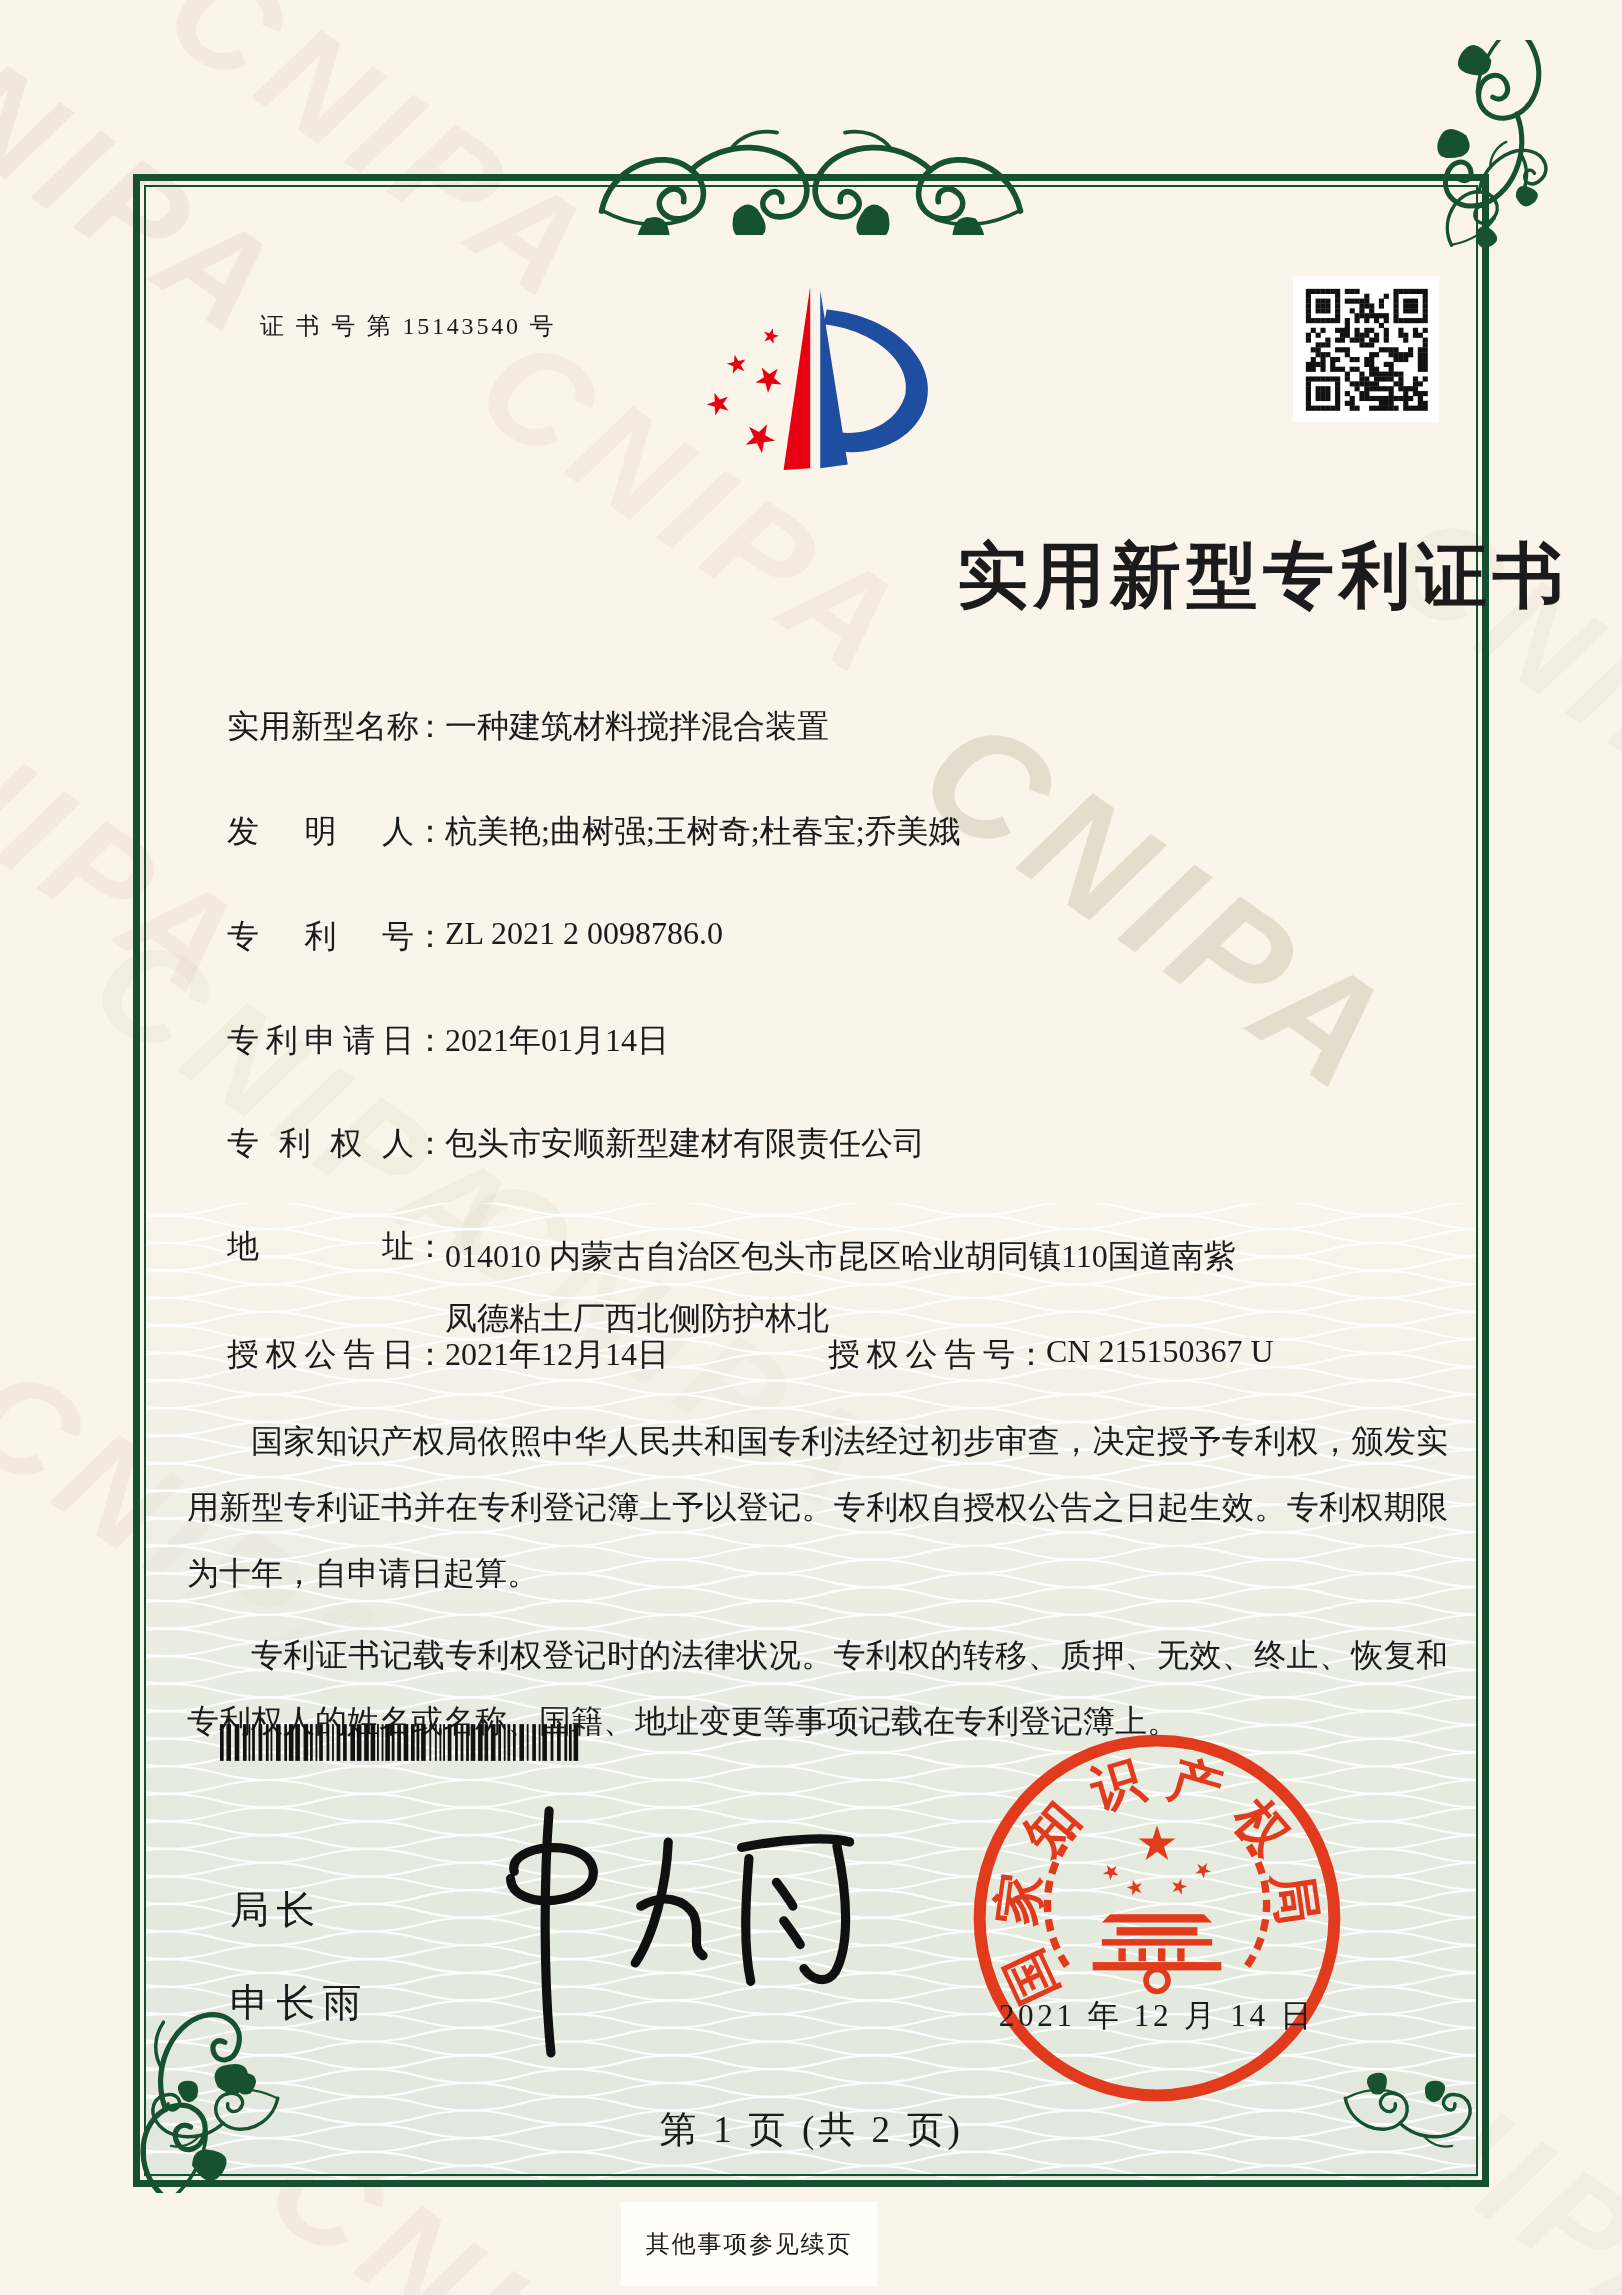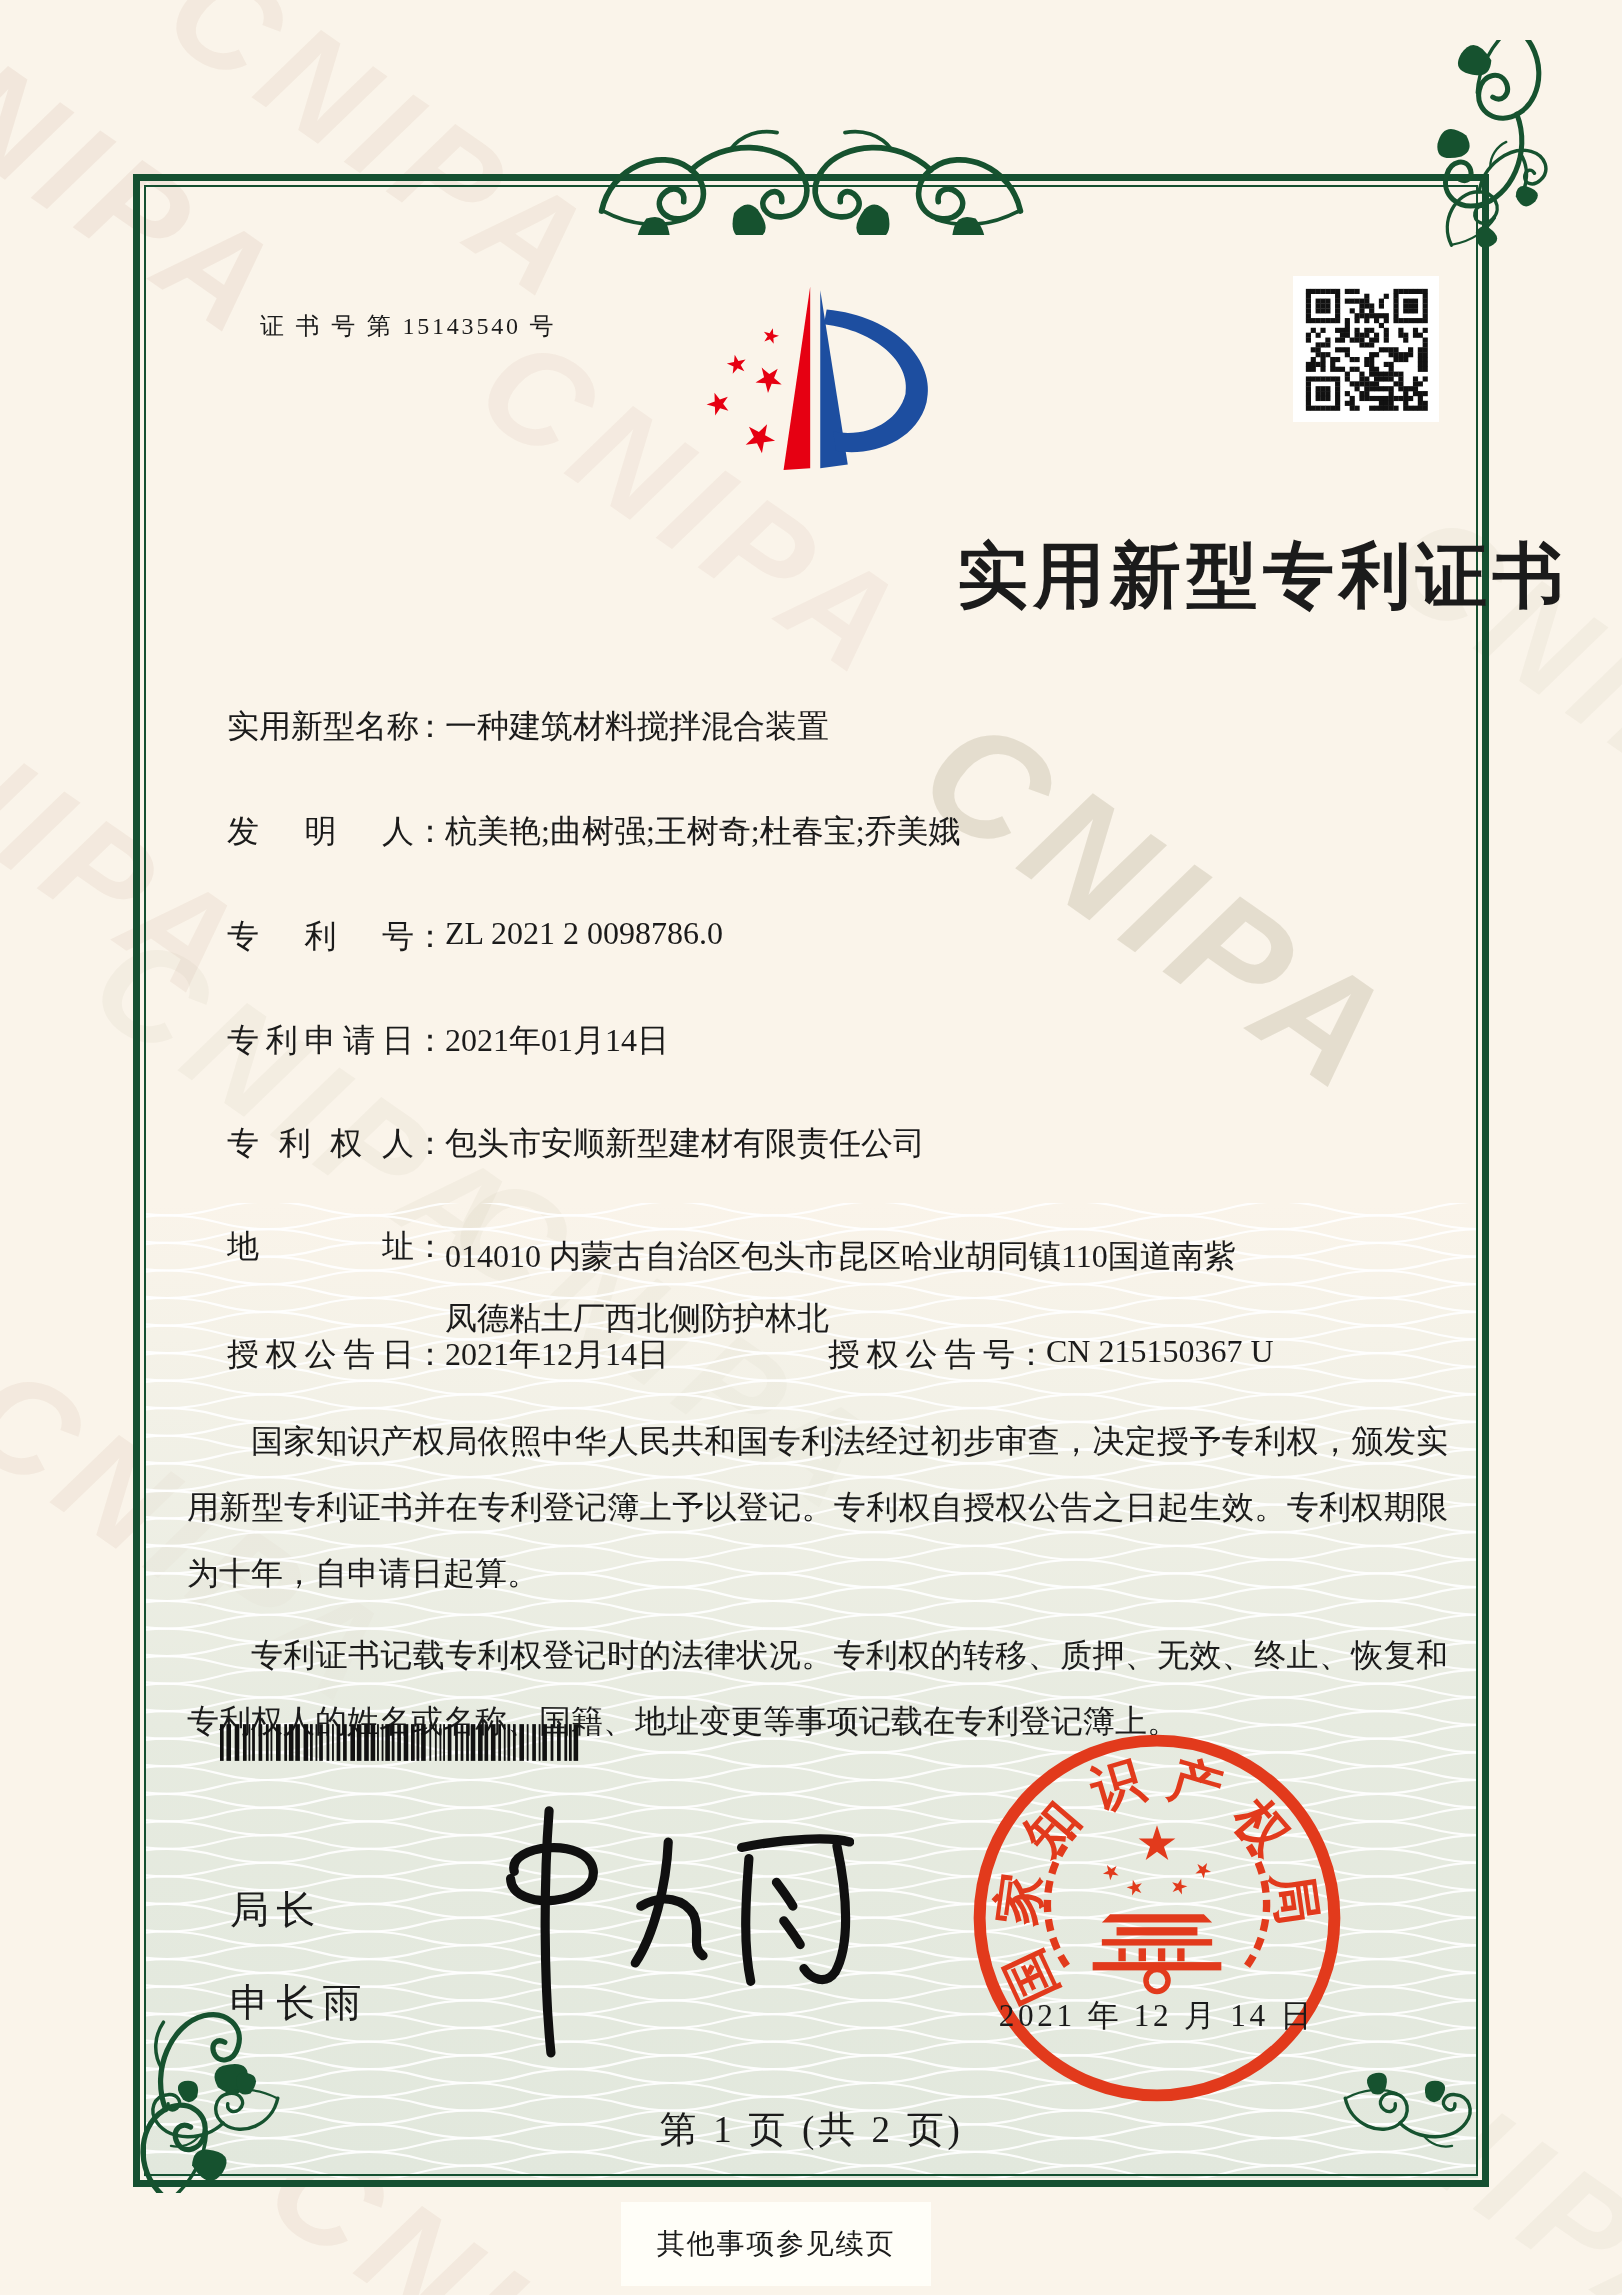--- a/index.html
+++ b/index.html
@@ -39,22 +39,22 @@
   .addr-lines{display:inline-block;vertical-align:top;line-height:62px;white-space:normal;width:918px;}
   .grant-pair2{position:absolute;left:601px;top:0;}
   .bodytext{
     position:absolute;left:171px;top:1392px;width:1293px;
     font-size:32px;line-height:66px;text-align:justify;
   }
   .bodytext p{margin:16px;text-indent:2em;}
   .signer{position:absolute;left:230px;font-size:39px;font-family:"Liberation Sans","DejaVu Sans",sans-serif;letter-spacing:7.3px;}
   .pageno{position:absolute;left:0;top:2105px;width:1623px;text-align:center;font-size:37px;letter-spacing:3.7px;}
   .note{
-    position:absolute;left:621px;top:2202px;width:310px;height:84px;background:#fffef8;
-    text-align:center;line-height:84px;font-size:28px;letter-spacing:1.8px;
+    position:absolute;left:621px;top:2202px;width:256px;height:84px;background:#fffef8;
+    text-align:center;line-height:84px;font-size:24px;letter-spacing:1.8px;
   }
   svg{display:block;}
   .abs{position:absolute;}
 </style>
 </head>
 <body>
 
 <div class="page">
 
   <div id="wm-layer">

